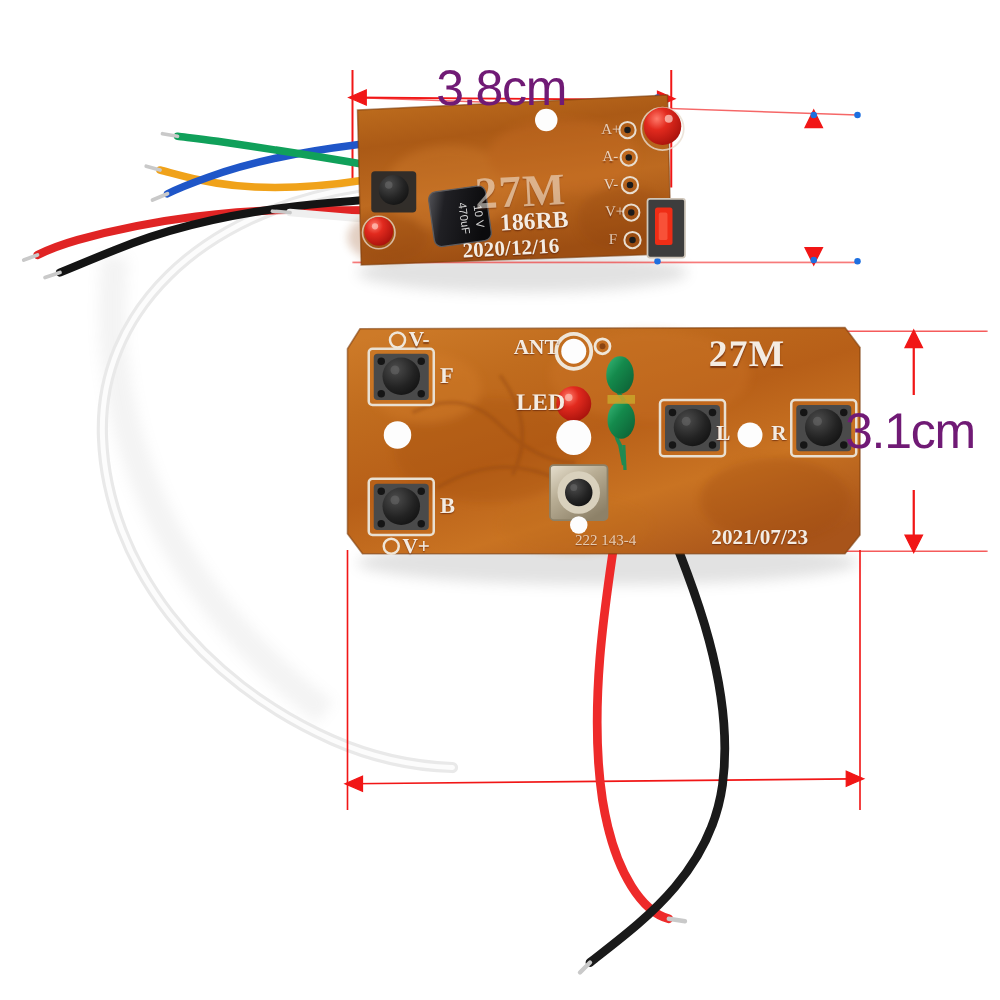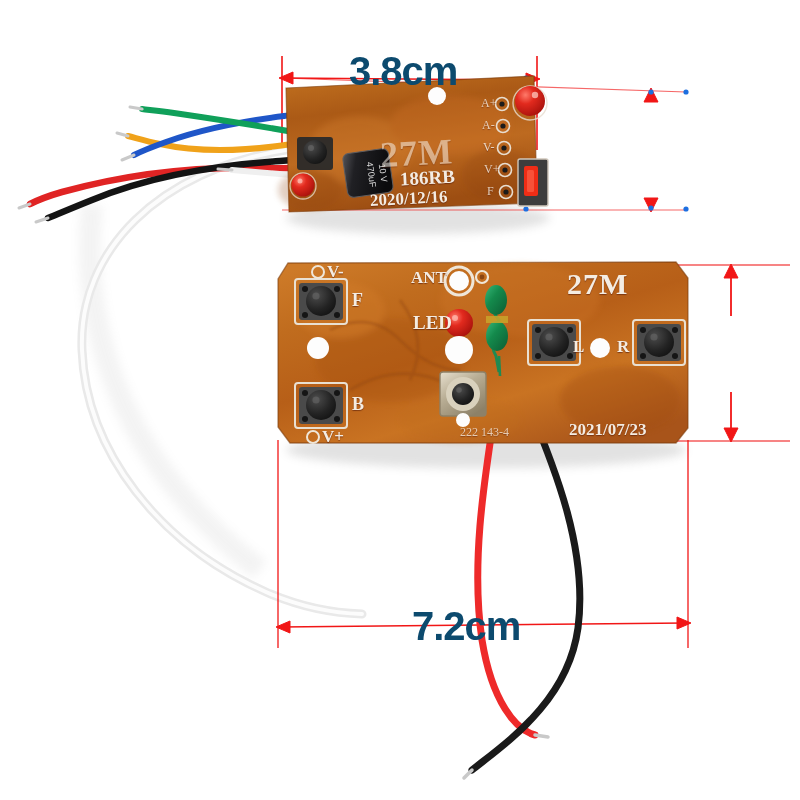--- a/index.html
+++ b/index.html
@@ -1,19 +1,19 @@
 <!DOCTYPE html>
 <html><head>
 <meta charset="utf-8">
 <style>
   html,body{margin:0;padding:0;background:#ffffff;}
   body{width:800px;height:800px;overflow:hidden;font-family:"Liberation Sans",sans-serif;}
   #stage{position:relative;width:800px;height:800px;background:#ffffff;}
   #scene{position:absolute;inset:0;}
-  .dimlabel{position:absolute;color:#0c4a6e;font-family:"Liberation Sans",sans-serif;font-weight:700;white-space:nowrap;}
+  .dimlabel{position:absolute;color:#701a75;font-family:"Liberation Sans",sans-serif;font-weight:400;white-space:nowrap;}
   #lbl-38{left:349px;top:49px;font-size:40px;letter-spacing:-1px;}
   #lbl-25{left:600px;top:128px;font-size:40px;letter-spacing:-1px;}
   #lbl-31{left:676px;top:323px;font-size:40px;letter-spacing:-1px;}
   #lbl-72{left:412px;top:604px;font-size:40px;letter-spacing:-1px;}
   .silk{position:absolute;color:#f4ece2;font-family:"Liberation Serif",serif;white-space:nowrap;
         text-shadow:0 1px 1px rgba(90,30,10,.65);}
 </style>
 </head>
 <body>
 
@@ -321,15 +321,15 @@
   <div class="silk" style="left:411px;top:268px;font-size:17px;font-weight:700;">ANT</div>
   <div class="silk" style="left:413px;top:312px;font-size:19px;font-weight:700;">LED</div>
   <div class="silk" style="left:327px;top:262px;font-size:17px;font-weight:700;">V-</div>
   <div class="silk" style="left:322px;top:427px;font-size:17px;font-weight:700;">V+</div>
   <div class="silk" style="left:352px;top:290px;font-size:18px;font-weight:700;">F</div>
   <div class="silk" style="left:352px;top:394px;font-size:18px;font-weight:700;">B</div>
   <div class="silk" style="left:573px;top:337px;font-size:17px;font-weight:700;">L</div>
   <div class="silk" style="left:617px;top:337px;font-size:17px;font-weight:700;">R</div>
 
   <div class="dimlabel" id="lbl-38">3.8cm</div>
-  <div class="dimlabel" id="lbl-72">7.2cm</div>
+  <div class="dimlabel" id="lbl-31">3.1cm</div>
 
 </div>
 
 </body></html>

